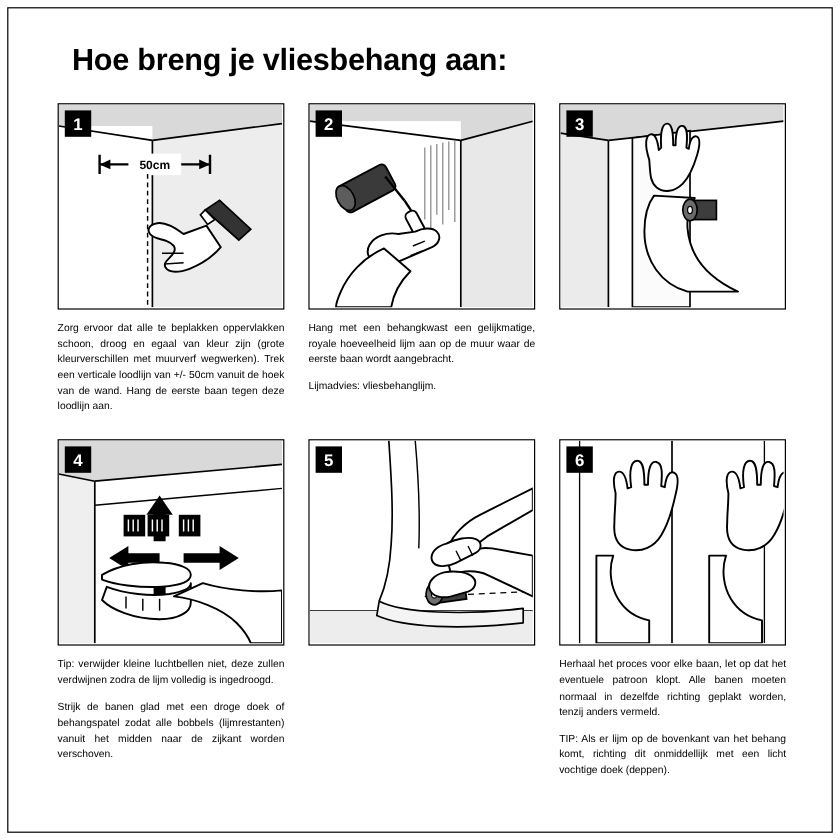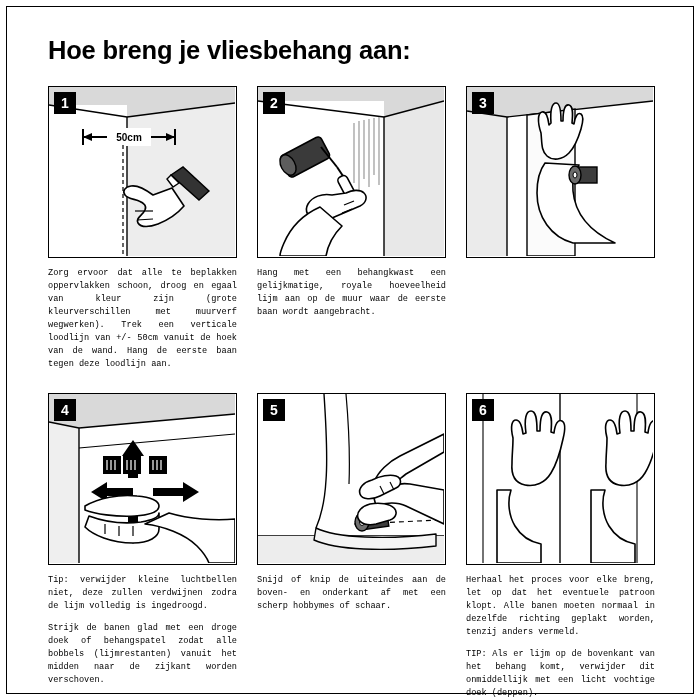--- a/index.html
+++ b/index.html
@@ -26,21 +26,21 @@
     left: 6px;
     top: 6px;
     width: 688px;
     height: 688px;
     border: 1px solid #000;
     box-sizing: border-box;
     pointer-events: none;
   }
   .title {
     position: absolute;
-    left: 48px;
+    left: 60px;
     top: 36px;
     font-size: 25.5px;
     font-weight: bold;
     letter-spacing: -0.2px;
     white-space: nowrap;
   }
   .grid {
     position: absolute;
     left: 48px;
     top: 86px;
@@ -80,21 +80,20 @@
   .caption {
     margin-top: 9px;
     font-size: 8.6px;
     line-height: 1.52;
     text-align: justify;
     text-justify: inter-word;
     width: 189px;
   }
   .caption p {
     margin: 0 0 9px 0;
-    font-family: Liberation Mono, monospace;
   }
   .caption p:last-child {
     margin-bottom: 0;
   }
   .row2 {
     margin-top: 21px;
   }
   svg {
     display: block;
   }
@@ -189,20 +188,21 @@
 
             <path d="M74 108 c-10 -2 -20 2 -24 9 c-4 7 0 14 8 16 c8 2 12 0 16 -2 l28 -12 c6 -3 8 -9 4 -13 c-4 -4 -12 -3 -18 0 z" fill="#ffffff" stroke="#000" stroke-width="1.6" stroke-linejoin="round"></path>
 
             <path d="M62 120 c-18 8 -30 22 -36 36 c-4 9 -4 13 -4 13 l46 0 c2 -12 8 -22 16 -30 z" fill="#ffffff" stroke="#000" stroke-width="1.6" stroke-linejoin="round"></path>
             <line x1="86" y1="118" x2="96" y2="114" stroke="#000" stroke-width="1.2"></line>
             <line x1="84" y1="126" x2="94" y2="122" stroke="#000" stroke-width="1.2"></line>
           </svg>
         </div>
         <div class="caption">
           <p>Hang met een behangkwast een gelijkmatige, royale hoeveelheid lijm aan op de muur waar de eerste baan wordt aangebracht.</p>
+          <p>Lijmadvies: vliesbehanglijm.</p>
         </div>
       </div>
 
       <div class="cell">
         <div class="panel">
           <div class="stepnum">3</div>
           <svg width="186" height="169" viewBox="0 0 186 169">
 
             <polygon points="0,0 186,0 186,14 40,30 0,24" fill="#d9d9d9"></polygon>
 
@@ -316,42 +316,39 @@
             <path d="M112 110 c-8 2 -14 8 -12 14 c2 6 10 8 18 6 l14 -4 c6 -2 8 -8 4 -12 c-4 -4 -14 -6 -24 -4 z" fill="#ffffff" stroke="#000" stroke-width="1.6" stroke-linejoin="round"></path>
 
             <path d="M186 40 l-44 22 c-12 6 -22 16 -26 26 l0 0 c-2 6 2 10 8 8 c8 -2 16 -10 24 -16 l38 -22 z" fill="#ffffff" stroke="#000" stroke-width="1.6" stroke-linejoin="round"></path>
             <path d="M114 86 c-8 2 -14 8 -12 14 c2 6 12 6 20 2 l16 -8 c6 -3 6 -10 0 -12 c-6 -2 -16 0 -24 4 z" fill="#ffffff" stroke="#000" stroke-width="1.6" stroke-linejoin="round"></path>
             <g stroke="#000" stroke-width="1.1">
               <line x1="122" y1="92" x2="126" y2="100"></line>
               <line x1="132" y1="88" x2="136" y2="96"></line>
             </g>
           </svg>
         </div>
-        <div class="caption">
-          <p>Snijd of knip de uiteindes aan de boven- en onderkant af met een scherp hobbymes of schaar.</p>
-        </div>
       </div>
 
       <div class="cell">
         <div class="panel">
           <div class="stepnum">6</div>
           <svg width="186" height="169" viewBox="0 0 186 169">
             <rect x="0" y="0" width="186" height="169" fill="#ffffff"></rect>
 
             <line x1="93" y1="0" x2="93" y2="169" stroke="#000" stroke-width="1.4"></line>
             <line x1="16" y1="0" x2="16" y2="169" stroke="#000" stroke-width="1.1"></line>
             <line x1="170" y1="0" x2="170" y2="169" stroke="#000" stroke-width="1.1"></line>
 
             <path d="M46 44 c-3 -12 -1 -18 3 -18 c4 0 6 6 7 14 l3 -1 c-2 -14 0 -22 5 -22 c5 0 6 8 6 20 l3 0 c0 -13 2 -20 7 -19 c5 1 5 9 4 20 l3 1 c1 -9 4 -14 8 -12 c4 2 3 10 1 18 c-3 14 -7 26 -12 34 c-6 10 -16 14 -26 12 c-10 -2 -14 -10 -13 -22 c0 -8 1 -16 1 -25 z" fill="#ffffff" stroke="#000" stroke-width="1.6" stroke-linejoin="round"></path>
             <path d="M44 96 c-4 12 -2 26 4 36 c6 10 16 16 26 18 l0 19 l-44 0 l0 -73 z" fill="#ffffff" stroke="#000" stroke-width="1.6" stroke-linejoin="round"></path>
 
             <path d="M140 44 c-3 -12 -1 -18 3 -18 c4 0 6 6 7 14 l3 -1 c-2 -14 0 -22 5 -22 c5 0 6 8 6 20 l3 0 c0 -13 2 -20 7 -19 c5 1 5 9 4 20 l3 1 c1 -9 4 -14 8 -12 c4 2 3 10 1 18 c-3 14 -7 26 -12 34 c-6 10 -16 14 -26 12 c-10 -2 -14 -10 -13 -22 c0 -8 1 -16 1 -25 z" fill="#ffffff" stroke="#000" stroke-width="1.6" stroke-linejoin="round"></path>
             <path d="M138 96 c-4 12 -2 26 4 36 c6 10 16 16 26 18 l0 19 l-44 0 l0 -73 z" fill="#ffffff" stroke="#000" stroke-width="1.6" stroke-linejoin="round"></path>
           </svg>
         </div>
         <div class="caption">
-          <p>Herhaal het proces voor elke breng, let op dat het eventuele patroon klopt. Alle banen moeten normaal in dezelfde richting geplakt worden, tenzij anders vermeld.</p>
-          <p>TIP: Als er lijm op de bovenkant van het behang komt, verwijder dit onmiddellijk met een licht vochtige doek (deppen).</p>
+          <p>Herhaal het proces voor elke baan, let op dat het eventuele patroon klopt. Alle banen moeten normaal in dezelfde richting geplakt worden, tenzij anders vermeld.</p>
+          <p>TIP: Als er lijm op de bovenkant van het behang komt, richting dit onmiddellijk met een licht vochtige doek (deppen).</p>
         </div>
       </div>
     </div>
   </div>
 </div>
 
 </body></html>

